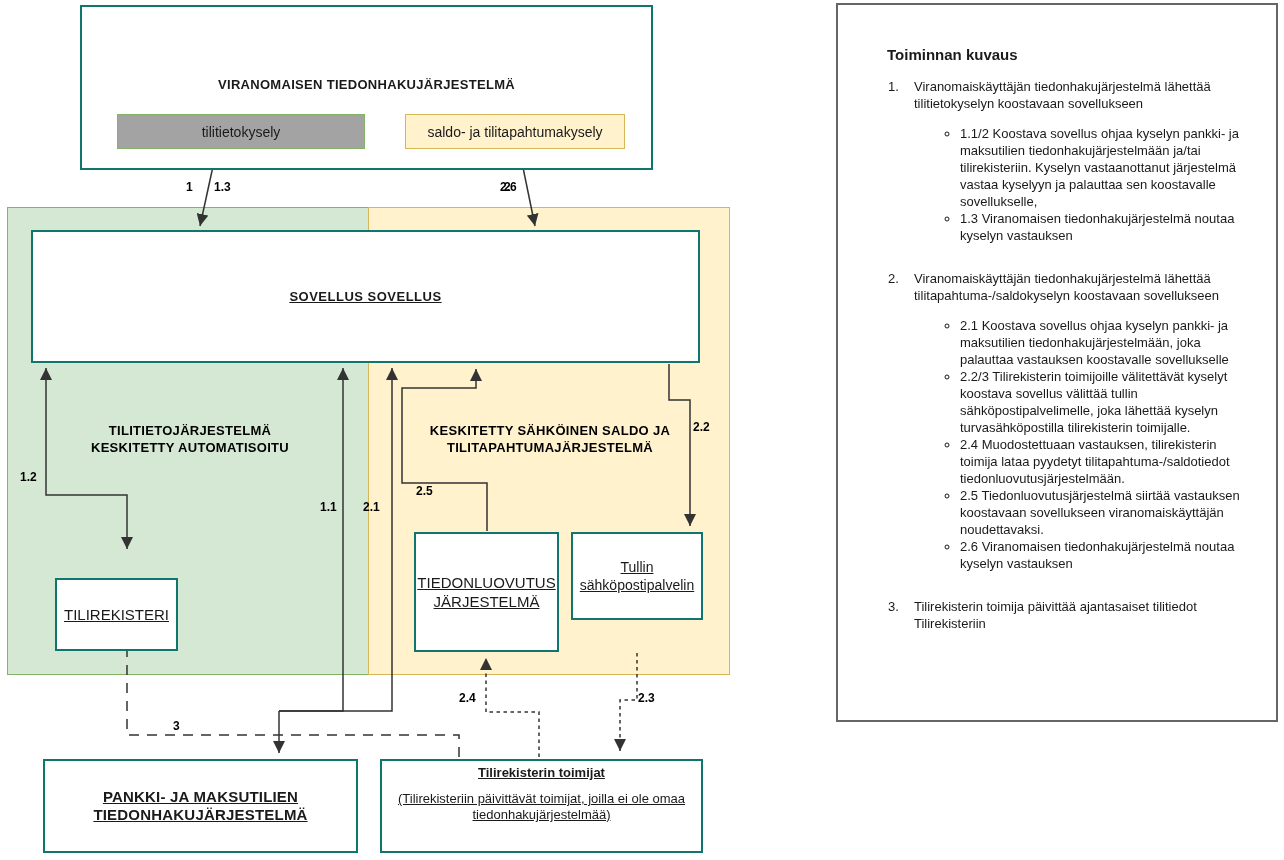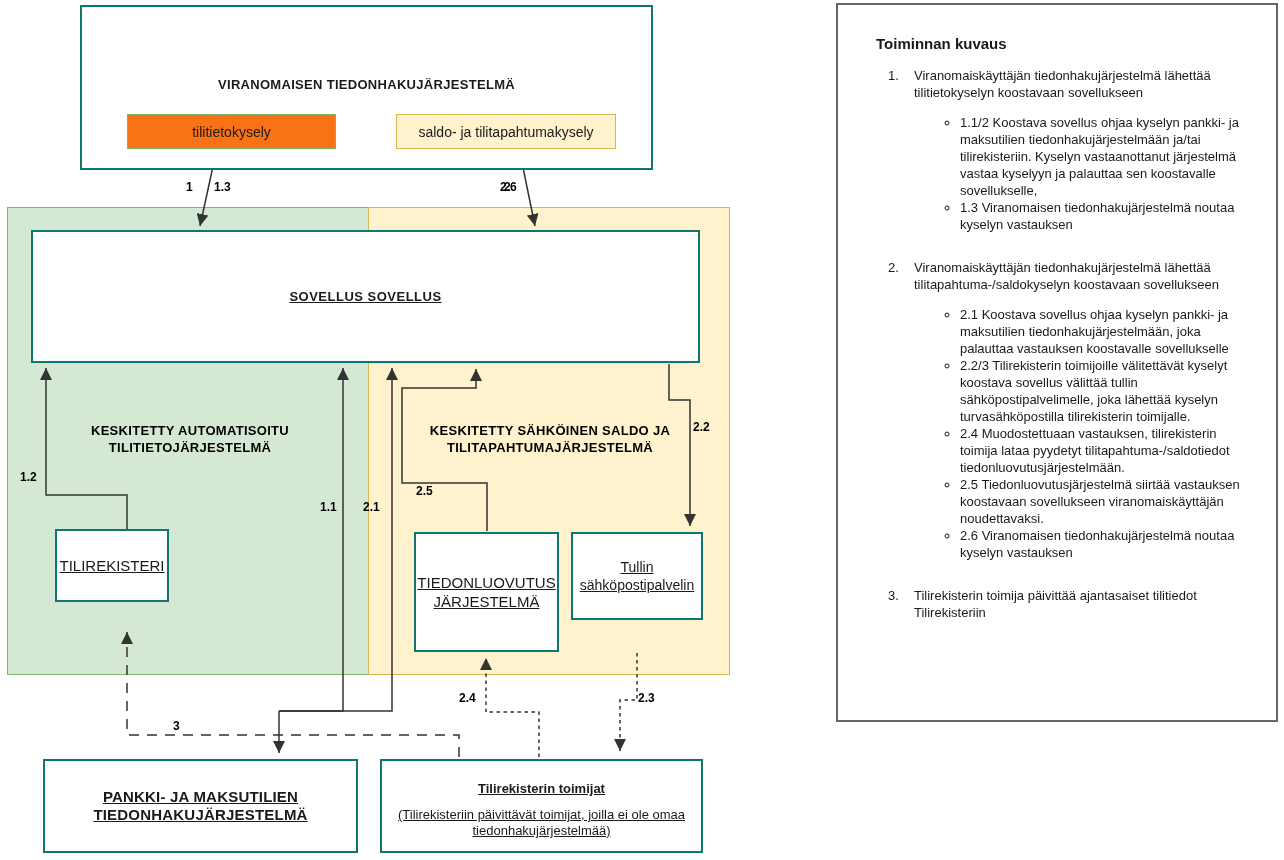--- a/index.html
+++ b/index.html
@@ -16,69 +16,69 @@
   .region-label span { display:block; }
 
   
   svg.connectors { position:absolute; left:0; top:0; width:1284px; height:860px; z-index:2; }
 
   
   .node { position:absolute; box-sizing:border-box; background:#fff; border:2px solid #0f766e; z-index:3; display:flex; align-items:center; justify-content:center; text-align:center;text-decoration:underline; }
   .top-box { left:80px; top:5px; width:573px; height:165px; display:block; }
   .top-title { position:absolute; left:0; top:70px; width:100%; text-align:center; font-weight:bold; font-size:13px; letter-spacing:.3px; }
   .chip { position:absolute; box-sizing:border-box; height:35px; top:107px; display:flex; align-items:center; justify-content:center; font-size:14px; }
-  .chip.green-chip  { left:45px;  width:209px; background:#f97316; border:1px solid #82b366; }
-  .chip.yellow-chip { left:314px; width:220px; background:#fff2cc; border:1px solid #d6b656; }
+  .chip.green-chip  { left:35px;  width:248px; background:#a3a3a3; border:1px solid #82b366; }
+  .chip.yellow-chip { left:323px; width:220px; background:#fff2cc; border:1px solid #d6b656; }
 
   .koostava { left:31px; top:230px; width:669px; height:133px; font-weight:bold; font-size:13px; letter-spacing:.5px; }
-  .tilirekisteri { left:55px; top:529px; width:114px; height:73px; font-size:15px; }
+  .tilirekisteri { left:55px; top:578px; width:123px; height:73px; font-size:15px; }
   .tiedonluovutus { left:414px; top:532px; width:145px; height:120px; font-size:15px; line-height:19px; }
   .tullin { left:571px; top:532px; width:132px; height:88px; font-size:14px; line-height:18px; }
   .pankki { left:43px; top:759px; width:315px; height:94px; font-weight:bold; font-size:15px; line-height:18px; letter-spacing:.2px; }
   .toimijat { left:380px; top:759px; width:323px; height:94px; display:block; text-align:center; }
-  .toimijat .t-title { margin-top:20px; font-weight:bold; font-size:13px; }
+  .toimijat .t-title { margin-top:4px; font-weight:bold; font-size:13px; }
   .toimijat .t-sub { margin:11px 8px 0; font-size:13px; line-height:16px; }
   .twoline span { display:block; }
 
   
   .edge-label { position:absolute; z-index:4; font-size:12px; font-weight:600; color:#000; }
   .el-1  { left:186px; top:180px; }
   .el-13 { left:214px; top:180px; }
   .el-2  { left:504px; top:180px; }
   .el-26 { left:500px; top:180px; }
   .el-12 { left:20px;  top:470px; }
   .el-11 { left:320px; top:500px; }
   .el-21 { left:363px; top:500px; }
   .el-22 { left:693px; top:420px; }
   .el-25 { left:416px; top:484px; }
   .el-24 { left:459px; top:691px; }
   .el-23 { left:638px; top:691px; }
   .el-3  { left:173px; top:719px; }
 
   
   .desc-panel { position:absolute; left:836px; top:3px; width:442px; height:719px; box-sizing:border-box; background:#fff; border:2px solid #666; z-index:3; padding:28px 20px 0 36px; }
-  .desc-title { font-size:15px; font-weight:bold; margin:2px; }
+  .desc-title { font-size:15px; font-weight:bold; margin:13px; }
   ol.desc-list { margin:15px 0 0; padding-left:14px; list-style:none; font-size:13px; line-height:17px; }
   ol.desc-list > li { display:flex; margin-bottom:26px; }
   ol.desc-list > li > .num { flex:0 0 26px; }
   ol.desc-list > li > .body { flex:1; }
   ul.desc-sublist { list-style:circle outside; margin:13px 0 0; padding-left:46px; }
   ul.desc-sublist > li { margin:0; }
 </style>
 </head>
 <body>
 
 <div class="canvas">
 
   <div class="region green"></div>
   <div class="region yellow"></div>
 
   <div class="region-label green-lbl twoline" style="z-index:3;">
+    <span>TILITIETOJÄRJESTELMÄ</span>
     <span>KESKITETTY AUTOMATISOITU</span>
-    <span>TILITIETOJÄRJESTELMÄ</span>
   </div>
   <div class="region-label yellow-lbl twoline" style="z-index:3;">
     <span>KESKITETTY SÄHKÖINEN SALDO JA</span>
     <span>TILITAPAHTUMAJÄRJESTELMÄ</span>
   </div>
 
   <svg class="connectors" viewBox="0 0 1284 860">
     <defs>
       <marker id="arr" markerWidth="8" markerHeight="8" refX="8" refY="4" orient="auto-start-reverse" markerUnits="strokeWidth">
         <path d="M0,0 L8,4 L0,8 Z" fill="#333333"></path>

